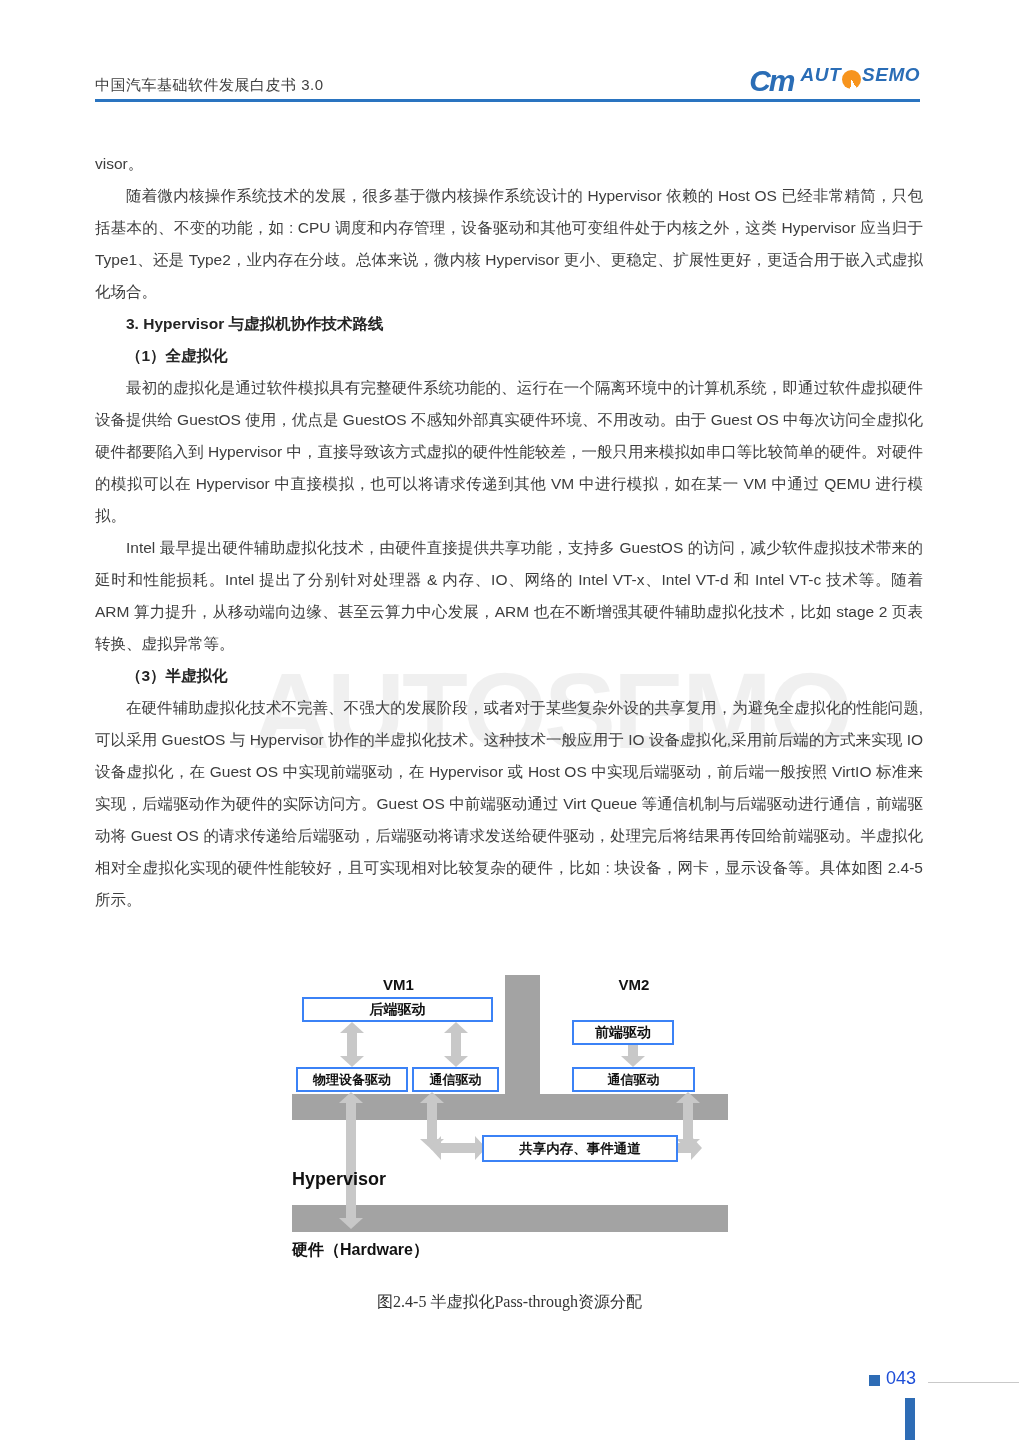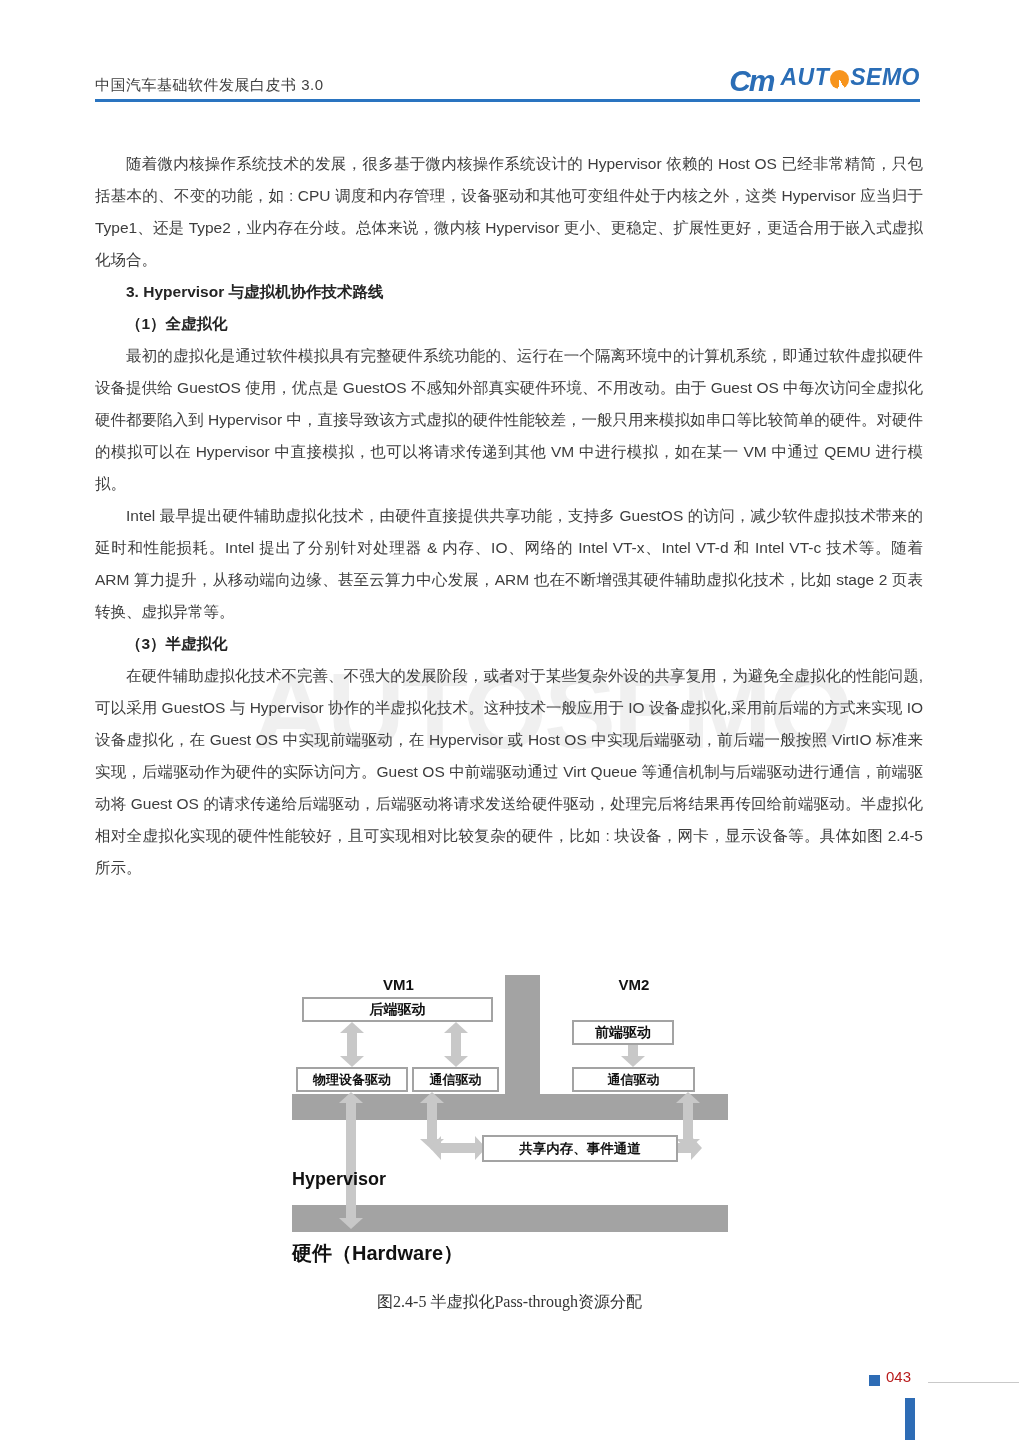--- a/index.html
+++ b/index.html
@@ -14,21 +14,21 @@
   .hdr-title {
     position:absolute; left:95px; top:76px;
     font-size:15px; color:#3f3f3f; letter-spacing:0.5px; z-index:2;
   }
   .hdr-logo {
     position:absolute; right:99px; top:64px; height:30px;
     display:flex; align-items:flex-start; z-index:2;
     font-style:italic; font-weight:bold; color:#2a6db6;
   }
   .logo-cm { font-size:30px; font-weight:900; margin-right:7px; letter-spacing:-2px; }
-  .logo-txt { font-size:23px; letter-spacing:0.5px; }
+  .logo-txt { font-size:19px; letter-spacing:0.5px; }
   .logo-disc {
     width:19px; height:19px; border-radius:50%; margin:0 1px; align-self:center;
     background:conic-gradient(from 150deg, #ffffff 0 38deg, #f7941d 38deg 360deg);
   }
   .hdr-line {
     position:absolute; left:95px; width:825px; top:99px; height:3px;
     background:#2a74c0; z-index:2;
   }
 
   
@@ -57,21 +57,21 @@
   .p-vm1 { left:0; top:0; width:213px; height:119px; }
   .p-vm2 { left:248px; top:0; width:188px; height:119px; }
   .p-hyp { left:0; top:145px; width:436px; height:85px; }
   .p-hw  { left:0; top:257px; width:436px; height:40px; }
 
   .vmlbl {
     position:absolute; top:1px; left:0; width:100%; text-align:center;
     font-weight:bold; font-size:15px; color:#111;
   }
   .dbox {
-    position:absolute; background:#fff; border:2px solid #a3a3a3; box-sizing:border-box;
+    position:absolute; background:#fff; border:2px solid #3b82f6; box-sizing:border-box;
     display:flex; align-items:center; justify-content:center;
     font-weight:bold; font-size:14px; color:#111; z-index:6; white-space:nowrap;
   }
   .flabel {
     position:absolute; left:0; width:100%; 
     font-weight:bold; color:#111; z-index:6;
   }
 
   
   .av { position:absolute; width:24px; z-index:5; }
@@ -100,41 +100,42 @@
   }
 
   .caption {
     position:absolute; top:1292px; left:0; width:100%; text-align:center;
     font-family:"Liberation Serif","DejaVu Serif",serif;
     font-size:16px; color:#333; z-index:1;
   }
 
   
   .pg-sq  { position:absolute; left:869px; top:1375px; width:11px; height:11px; background:#2e6cb5; }
-  .pg-num { position:absolute; left:886px; top:1368px; font-size:15px; color:#b91c1c; }
+  .pg-num { position:absolute; left:886px; top:1368px; font-size:18px; color:#1d4ed8; }
   .ft-line{ position:absolute; left:928px; top:1382px; width:91px; height:1px; background:#c9c9c9; }
   .ft-bar { position:absolute; left:905px; top:1398px; width:10px; height:42px; background:#2e6cb5; }
 </style>
 </head>
 <body>
 
 <div class="page">
 
   <div class="hdr-title">中国汽车基础软件发展白皮书 3.0</div>
   <div class="hdr-logo">
     <span class="logo-cm">Cm</span>
     <span class="logo-txt">AUT</span>
     <span class="logo-disc"></span>
     <span class="logo-txt">SEMO</span>
   </div>
   <div class="hdr-line"></div>
 
   <div class="watermark">AUTOSEMO</div>
 
   <div class="content">
+    <p class="noindent">visor。</p>
     <p>随着微内核操作系统技术的发展，很多基于微内核操作系统设计的 Hypervisor 依赖的 Host OS 已经非常精简，只包括基本的、不变的功能，如 : CPU 调度和内存管理，设备驱动和其他可变组件处于内核之外，这类 Hypervisor 应当归于 Type1、还是 Type2，业内存在分歧。总体来说，微内核 Hypervisor 更小、更稳定、扩展性更好，更适合用于嵌入式虚拟化场合。</p>
     <p class="h">3. Hypervisor 与虚拟机协作技术路线</p>
     <p class="h">（1）全虚拟化</p>
     <p>最初的虚拟化是通过软件模拟具有完整硬件系统功能的、运行在一个隔离环境中的计算机系统，即通过软件虚拟硬件设备提供给 GuestOS 使用，优点是 GuestOS 不感知外部真实硬件环境、不用改动。由于 Guest OS 中每次访问全虚拟化硬件都要陷入到 Hypervisor 中，直接导致该方式虚拟的硬件性能较差，一般只用来模拟如串口等比较简单的硬件。对硬件的模拟可以在 Hypervisor 中直接模拟，也可以将请求传递到其他 VM 中进行模拟，如在某一 VM 中通过 QEMU 进行模拟。</p>
     <p>Intel 最早提出硬件辅助虚拟化技术，由硬件直接提供共享功能，支持多 GuestOS 的访问，减少软件虚拟技术带来的延时和性能损耗。Intel 提出了分别针对处理器 &amp; 内存、IO、网络的 Intel VT-x、Intel VT-d 和 Intel VT-c 技术等。随着 ARM 算力提升，从移动端向边缘、甚至云算力中心发展，ARM 也在不断增强其硬件辅助虚拟化技术，比如 stage 2 页表转换、虚拟异常等。</p>
     <p class="h">（3）半虚拟化</p>
     <p>在硬件辅助虚拟化技术不完善、不强大的发展阶段，或者对于某些复杂外设的共享复用，为避免全虚拟化的性能问题,可以采用 GuestOS 与 Hypervisor 协作的半虚拟化技术。这种技术一般应用于 IO 设备虚拟化,采用前后端的方式来实现 IO 设备虚拟化，在 Guest OS 中实现前端驱动，在 Hypervisor 或 Host OS 中实现后端驱动，前后端一般按照 VirtIO 标准来实现，后端驱动作为硬件的实际访问方。Guest OS 中前端驱动通过 Virt Queue 等通信机制与后端驱动进行通信，前端驱动将 Guest OS 的请求传递给后端驱动，后端驱动将请求发送给硬件驱动，处理完后将结果再传回给前端驱动。半虚拟化相对全虚拟化实现的硬件性能较好，且可实现相对比较复杂的硬件，比如 : 块设备，网卡，显示设备等。具体如图 2.4-5 所示。</p>
   </div>
 
   <div class="fig">
@@ -177,21 +178,21 @@
     <div class="av" style="left:384px;top:117px;height:58px;">
         <i class="sh"></i>
       </div>
     <div class="ah" style="left:356px;top:161px;width:54px;">
         <i class="sh"></i>
       </div>
 
     <div class="dbox" style="left:190px;top:160px;width:196px;height:27px;font-size:13.5px;">共享内存、事件通道</div>
 
     <div class="flabel" style="top:194px;font-size:18px;">Hypervisor</div>
-    <div class="flabel" style="top:265px;font-size:20px;">硬件（Hardware）</div>
+    <div class="flabel" style="top:265px;font-size:16px;">硬件（Hardware）</div>
   </div>
 
   <div class="caption">图2.4-5 半虚拟化Pass-through资源分配</div>
 
   <div class="pg-sq"></div>
   <div class="pg-num">043</div>
   <div class="ft-line"></div>
   <div class="ft-bar"></div>
 
 </div>

